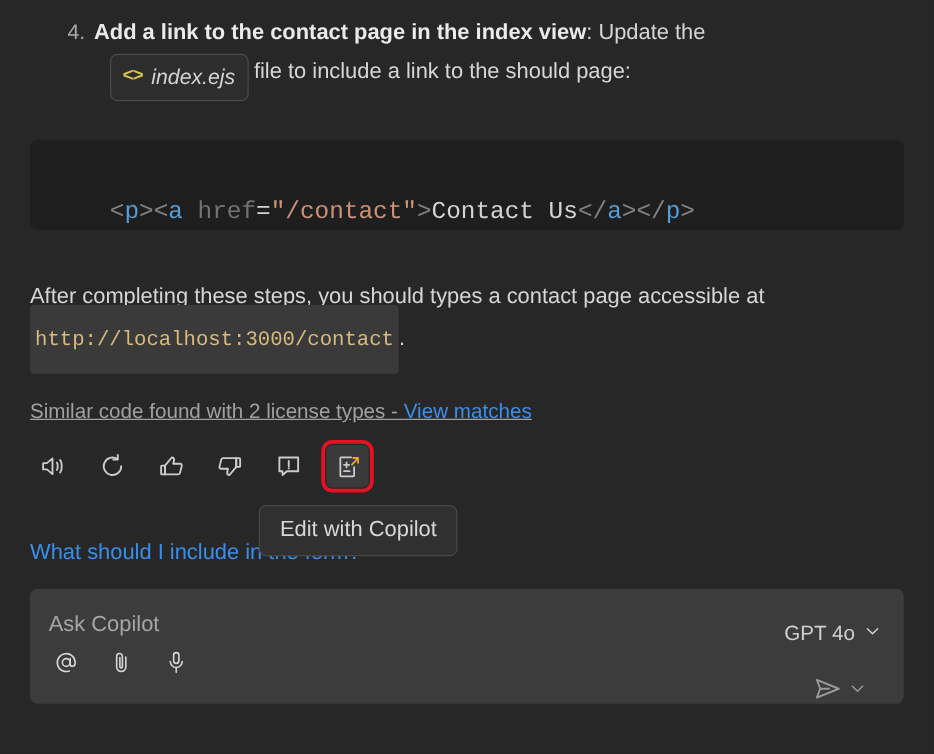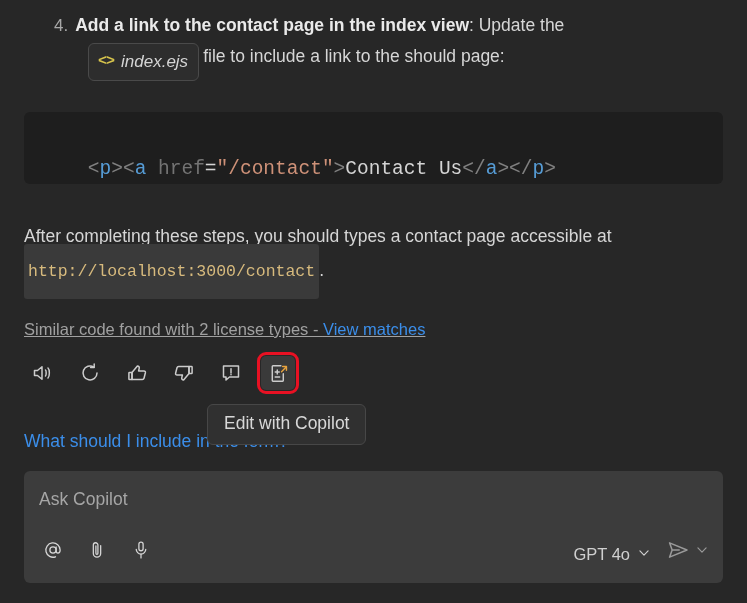--- a/index.html
+++ b/index.html
@@ -181,21 +181,21 @@
     z-index: 5;
     white-space: nowrap;
   }
 
   
   .input-box {
     position: absolute;
     left: 24px;
     top: 471px;
     width: 699px;
-    height: 112px;
+    height: 92px;
     background: #3c3c3c;
     border-radius: 6px;
     box-sizing: border-box;
   }
   .placeholder {
     position: absolute;
     left: 15px;
     top: 18px;
     font-size: 17.5px;
     color: #a6a6a6;
@@ -220,22 +220,23 @@
     height: 30px;
     display: flex;
     align-items: center;
     justify-content: center;
     border-radius: 4px;
     color: #d6d6d6;
   }
   .right-group {
     margin-left: auto;
     display: flex;
-    align-items: flex-end;
-    gap: 0;
+    align-items: center;
+    gap: 18px;
+    flex-direction: column;
   }
   .model-pick {
     display: flex;
     align-items: center;
     gap: 7px;
     font-size: 16.5px;
     color: #d0d0d0;
     padding: 3px 4px;
     border-radius: 4px;
   }

